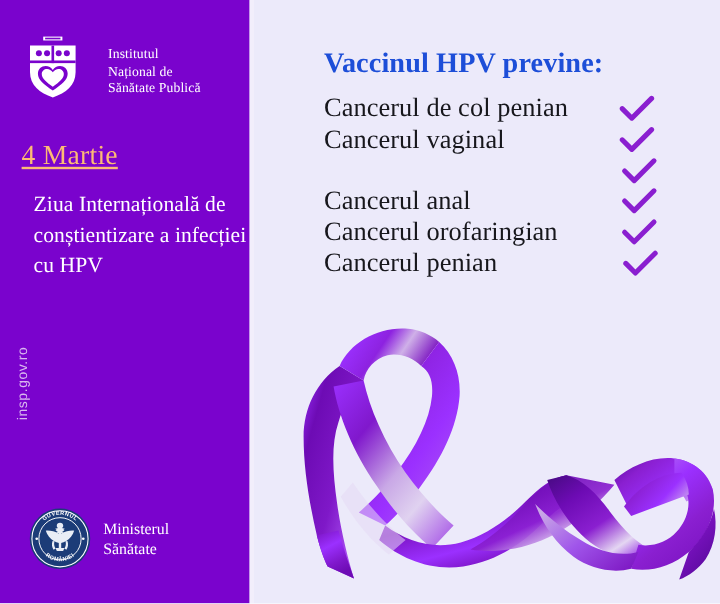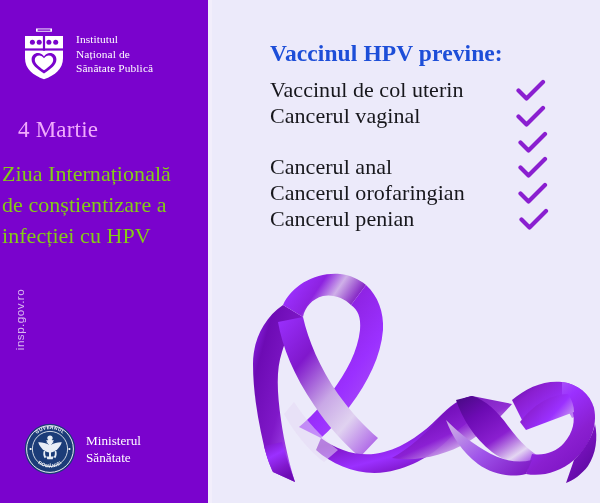--- a/index.html
+++ b/index.html
@@ -39,52 +39,53 @@
     background: #f2eefb;
   }
 
   .insp-logo {
     position: absolute;
     left: 22px;
     top: 26px;
     width: 172px;
     height: 56px;
     display: flex;
-    align-items: center;
-    gap: 10px;
+    align-items: flex-end;
+    gap: 24px;
   }
   .insp-mark {
     width: 44px;
     height: 52px;
     flex: 0 0 44px;
   }
   .insp-text {
     color: #ffffff;
     font-size: 11.4px;
     line-height: 1.28;
     letter-spacing: .1px;
     white-space: pre-line;
   }
 
   .date-line {
     position: absolute;
     left: 18px;
     top: 118px;
-    color: #f0abfc;
+    color: #fdba74;
     font-size: 23px;
     line-height: 1;
     letter-spacing: .2px;
+    text-decoration: underline;
   }
   .subtitle {
     position: absolute;
-    left: 2px;
+    left: 28px;
     top: 158px;
     width: 180px;
-    color: #84cc16;
-    font-size: 22px;
+    color: #ffffff;
+    font-size: 18px;
     line-height: 1.42;
     letter-spacing: .05px;
   }
 
   .site-url {
     position: absolute;
     left: -27px;
     top: 313px;
     width: 92px;
     transform: rotate(-90deg);
@@ -260,21 +261,21 @@
   </div>
 
   <div class="seam"></div>
 
   <div class="right-panel">
 
     <div class="headline">Vaccinul HPV previne:</div>
 
     <div class="cancer-list">
       <div class="cancer-row">
-        <span class="cancer-label">Vaccinul de col uterin</span>
+        <span class="cancer-label">Cancerul de col penian</span>
         <svg class="check-icon" viewBox="0 0 30 24" aria-hidden="true">
           <path d="M2.5 11.5 L10.5 19.5 L27 3" fill="none" stroke="#8a1fd0" stroke-width="4.2" stroke-linecap="round" stroke-linejoin="round"></path>
         </svg>
       </div>
       <div class="cancer-row">
         <span class="cancer-label">Cancerul  vaginal</span>
         <svg class="check-icon" viewBox="0 0 30 24" aria-hidden="true">
           <path d="M2.5 11.5 L10.5 19.5 L27 3" fill="none" stroke="#8a1fd0" stroke-width="4.2" stroke-linecap="round" stroke-linejoin="round"></path>
         </svg>
       </div>

